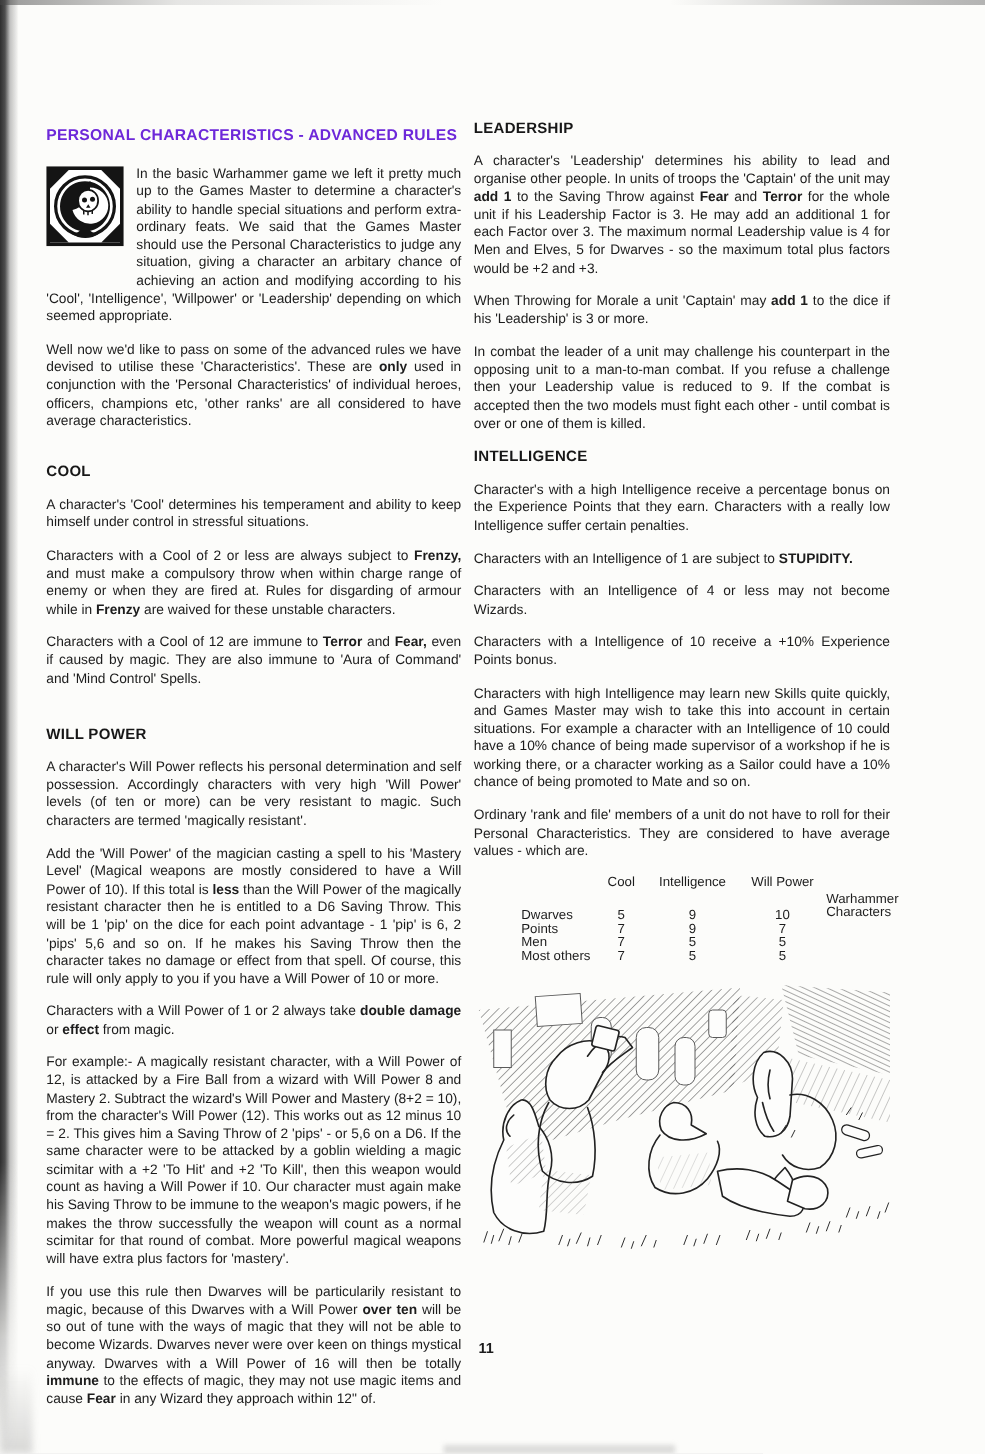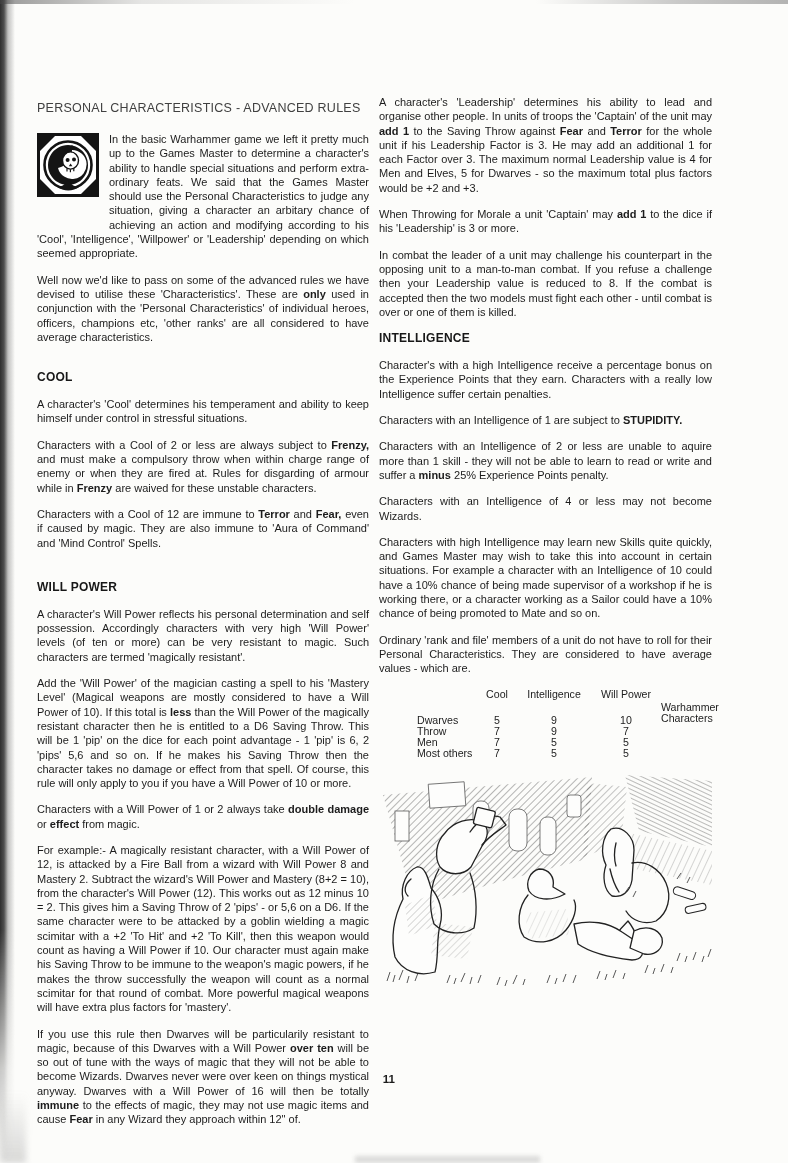--- a/index.html
+++ b/index.html
@@ -27,22 +27,22 @@
     position:absolute;bottom:0;left:0;width:26px;height:70px;
     background:linear-gradient(180deg,rgba(255,255,255,0),rgba(150,150,150,.35));
     filter:blur(3px);
   }
 
   .col{position:absolute;}
   .col-left{left:37px;top:101px;width:332px;}
   .col-right{left:379px;top:95px;width:333px;}
 
   .page-title{
-    font-size:12.5px;font-weight:normal;letter-spacing:.25px;
-    margin:0 0 17px 0;color:#404040;
+    font-size:12.5px;font-weight:bold;letter-spacing:.25px;
+    margin:0 0 17px 0;color:#6d28d9;
   }
   .sec-head{
     font-size:12px;font-weight:bold;letter-spacing:.25px;
     margin:0 0 13px 0;color:#171717;
   }
   .mt-cool{margin-top:26px;}
   .mt-will{margin-top:30px;}
   .mt-sec{margin-top:6px;}
   p.body{
     font-size:11px;line-height:14.3px;text-align:justify;
@@ -112,29 +112,30 @@
 
     <h2 class="sec-head mt-will">WILL POWER</h2>
     <p class="body">A character's Will Power reflects his personal determination and self possession. Accordingly characters with very high 'Will Power' levels (of ten or more) can be very resistant to magic. Such characters are termed 'magically resistant'.</p>
     <p class="body">Add the 'Will Power' of the magician casting a spell to his 'Mastery Level' (Magical weapons are mostly considered to have a Will Power of 10). If this total is <b>less</b> than the Will Power of the magically resistant character then he is entitled to a D6 Saving Throw.  This will be 1 'pip' on the dice for each point advantage  - 1 'pip' is 6, 2 'pips' 5,6 and so on. If he makes his Saving Throw then the character takes no damage or effect from that spell. Of course, this rule will only apply to you if you have a Will Power of 10 or more.</p>
     <p class="body">Characters with a Will Power of 1 or 2 always take <b>double damage</b> or <b>effect</b> from magic.</p>
     <p class="body">For example:- A magically resistant character, with a Will Power of 12, is attacked by a Fire Ball from a wizard with Will Power 8 and Mastery 2. Subtract the wizard's Will Power and Mastery (8+2 = 10), from the character's Will Power (12).  This works out as 12 minus 10 = 2. This gives him a Saving Throw of 2 'pips' - or 5,6 on a D6. If the same character were to be attacked by a goblin wielding a magic scimitar with a +2 'To Hit' and +2 'To Kill', then this weapon would count as having a Will Power if 10. Our character must again make his Saving Throw to be immune to the weapon's magic powers, if he makes the throw successfully the weapon will count as a normal scimitar for that round of combat. More powerful magical weapons will have extra plus factors for 'mastery'.</p>
     <p class="body">If you use this rule then Dwarves will be particularily resistant to magic, because of this Dwarves with a Will Power <b>over ten</b> will be so out of tune with the ways of magic that they will not be able to become Wizards. Dwarves never were over keen on things mystical anyway. Dwarves with a Will Power of 16 will then be totally <b>immune</b> to the effects of magic, they may not use magic items and cause <b>Fear</b> in any Wizard they approach within 12" of.</p>
   </div>
 
   <div class="col col-right">
+    <h2 class="sec-head">LEADERSHIP</h2>
     <p class="body">A character's 'Leadership' determines his ability to lead and organise other people. In units of troops the 'Captain' of the unit may <b>add 1</b> to the Saving Throw against <b>Fear</b> and <b>Terror</b> for the whole unit if his Leadership Factor is 3. He may add an additional 1 for each Factor over 3. The maximum normal Leadership value is 4 for Men and Elves, 5 for Dwarves - so the maximum total plus factors would be +2 and +3.</p>
     <p class="body">When Throwing for Morale a unit 'Captain' may <b>add 1</b> to the dice if his 'Leadership' is 3 or more.</p>
-    <p class="body">In combat the leader of a unit may challenge his counterpart in the opposing unit to a man-to-man combat. If you refuse a challenge then your Leadership value is reduced to 8. If the combat is accepted then the two models must fight each other - until combat is over or one of them is killed.</p>
+    <p class="body">In combat the leader of a unit may challenge his counterpart in the opposing unit to a man-to-man combat. If you refuse a challenge then your Leadership value is reduced to 9. If the combat is accepted then the two models must fight each other - until combat is over or one of them is killed.</p>
 
     <h2 class="sec-head mt-sec">INTELLIGENCE</h2>
     <p class="body">Character's with a high Intelligence receive a percentage bonus on the Experience Points that they earn. Characters with a really low Intelligence suffer certain penalties.</p>
     <p class="body">Characters with an Intelligence of 1 are subject to <b>STUPIDITY.</b></p>
-    <p class="body">Characters with an Intelligence of 2 or less are unable to aquire more than 1 skill - they will not be able to learn to read or write and suffer a <b>minus</b> 25% Experience Points penalty.</p>
     <p class="body">Characters with an Intelligence of 4 or less may not become Wizards.</p>
+    <p class="body">Characters with a Intelligence of 10 receive a +10% Experience Points bonus.</p>
     <p class="body">Characters with high Intelligence may learn new Skills quite quickly, and Games Master may wish to take this into account in certain situations. For example a character with an Intelligence of 10 could have a 10% chance of being made supervisor of a workshop if he is working there, or a character working as a Sailor could have a 10% chance of being promoted to Mate and so on.</p>
 
     <p class="body">Ordinary 'rank and file' members of a unit do not have to roll for their Personal Characteristics. They are considered to have average values - which are.</p>
 
     <div class="stat-table">
       <div class="stat-head">
         <span></span>
         <span>Cool</span>
         <span>Intelligence</span>
         <span>Will Power</span>
@@ -143,21 +144,21 @@
         <div>Warhammer</div>
         <div>Characters</div>
       </div>
       <div class="stat-row">
         <span>Dwarves</span>
         <span class="num">5</span>
         <span class="num">9</span>
         <span class="num">10</span>
       </div>
       <div class="stat-row">
-        <span>Throw</span>
+        <span>Points</span>
         <span class="num">7</span>
         <span class="num">9</span>
         <span class="num">7</span>
       </div>
       <div class="stat-row">
         <span>Men</span>
         <span class="num">7</span>
         <span class="num">5</span>
         <span class="num">5</span>
       </div>

